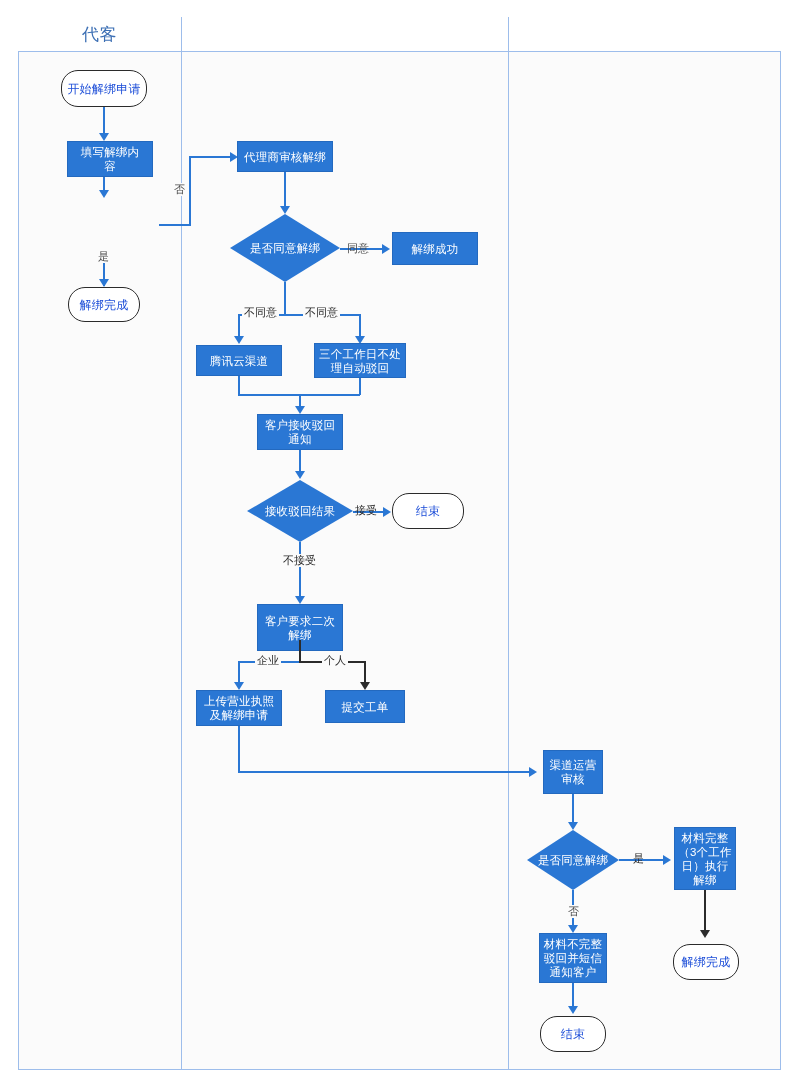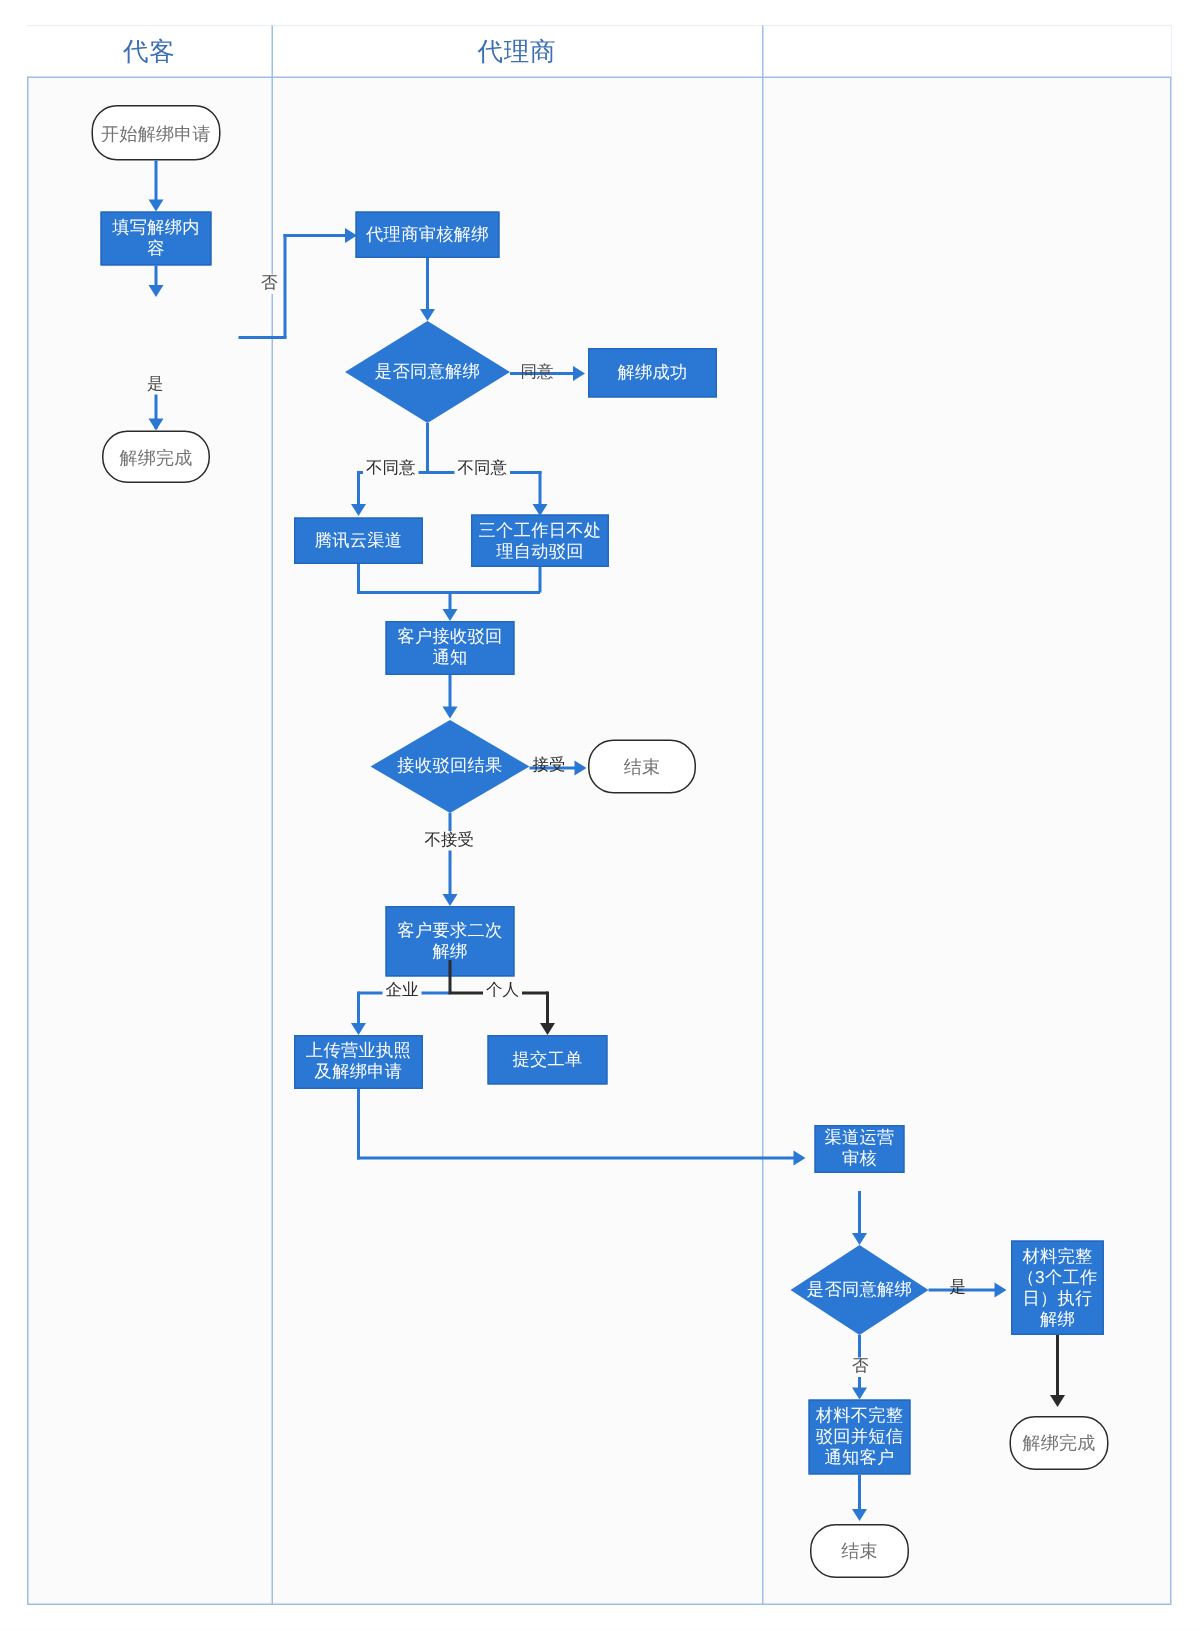--- a/index.html
+++ b/index.html
@@ -69,21 +69,21 @@
   }
   .node.process {
     background: #2a77d4;
     border: 1px solid #2369bf;
     color: #ffffff;
   }
   .node.terminal {
     background: #ffffff;
     border: 1.6px solid #2b2b2b;
     border-radius: 17px;
-    color: #737373;
+    color: #1d4ed8;
     font-size: 12px;
   }
   .node.decision {
     color: #ffffff;
     font-size: 11.5px;
     background: transparent;
     border: 0;
   }
   .node.decision .dshape {
     position: absolute;
@@ -137,28 +137,27 @@
 <body>
 
 <div id="canvas">
 
   <div class="lane-frame"></div>
   <div class="lane-header-band"></div>
   <div class="lane-divider" style="left:181px;"></div>
   <div class="lane-divider" style="left:508px;"></div>
 
   <div class="lane-title" style="left:18px; width:163px;">代客</div>
-  <div class="lane-title" style="left:181px; width:327px;">代理商</div>
 
   <div class="node terminal" style="left:61px; top:70px; width:86px; height:37px;">开始解绑申请</div>
 
   <div class="edge v" style="left:103.2px; top:107px; height:28px;"></div>
   <div class="arrow down" style="left:99px; top:133px;"></div>
 
-  <div class="node process" style="left:67px; top:141px; width:74px; height:36px;">填写解绑内
+  <div class="node process" style="left:67px; top:141px; width:86px; height:36px;">填写解绑内
 容</div>
 
   <div class="edge v" style="left:103.2px; top:177px; height:18px;"></div>
   <div class="arrow down" style="left:99px; top:190px;"></div>
 
 
   <div class="edge v" style="left:103.2px; top:254px; height:32px;"></div>
   <div class="arrow down" style="left:99px; top:279px;"></div>
   <div class="edge-label" style="left:96px; top:250px;">是</div>
 
@@ -242,21 +241,21 @@
 
   <div class="node process" style="left:196px; top:690px; width:86px; height:36px;">上传营业执照
 及解绑申请</div>
 
   <div class="node process" style="left:325px; top:690px; width:80px; height:33px;">提交工单</div>
 
   <div class="edge v" style="left:238.4px; top:726px; height:47px;"></div>
   <div class="edge h" style="left:238px; top:771px; width:297px;"></div>
   <div class="arrow right" style="left:529px; top:767px;"></div>
 
-  <div class="node process" style="left:543px; top:750px; width:60px; height:32px;">渠道运营
+  <div class="node process" style="left:543px; top:750px; width:60px; height:44px;">渠道运营
 审核</div>
 
   <div class="edge v" style="left:572.4px; top:794px; height:33px;"></div>
   <div class="arrow down" style="left:568px; top:822px;"></div>
 
   <div class="node decision" style="left:527px; top:830px; width:92px; height:60px;">
     <span class="dshape"></span>
     <span class="dlabel">是否同意解绑</span>
   </div>
 

